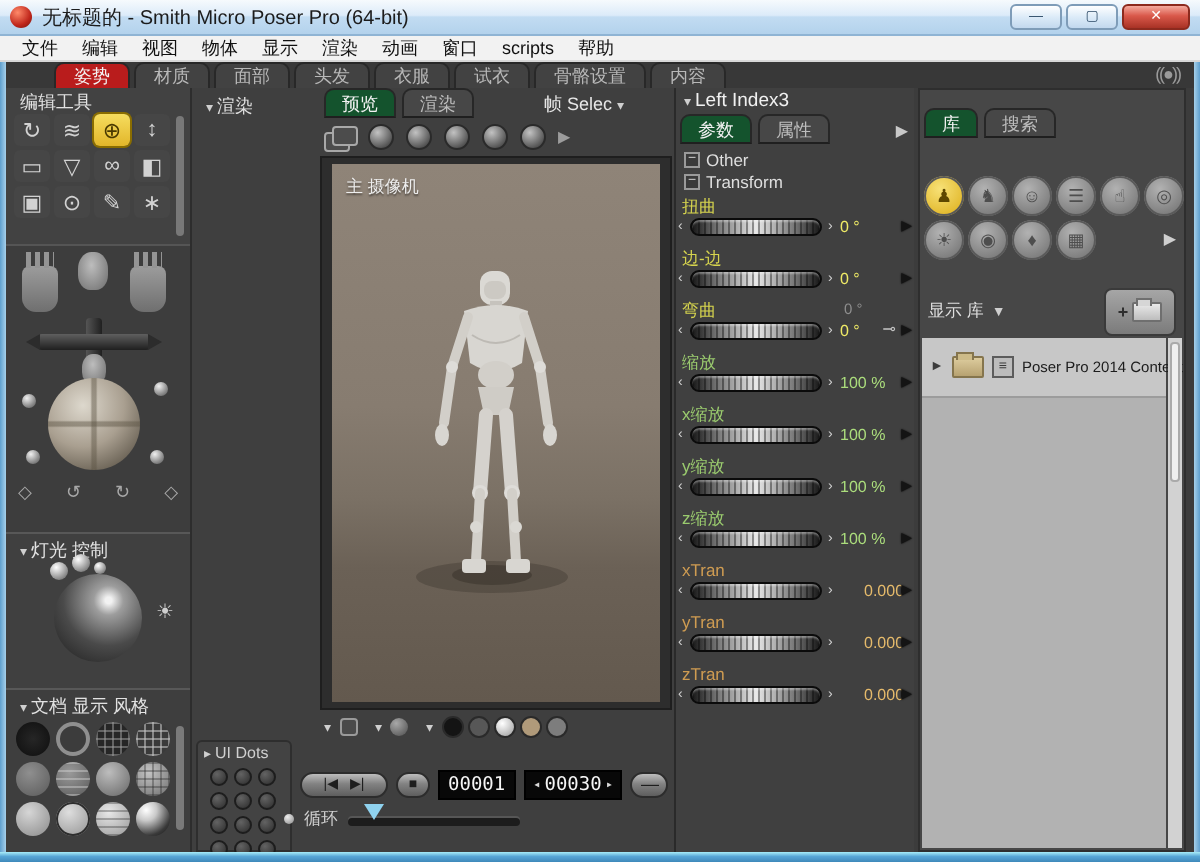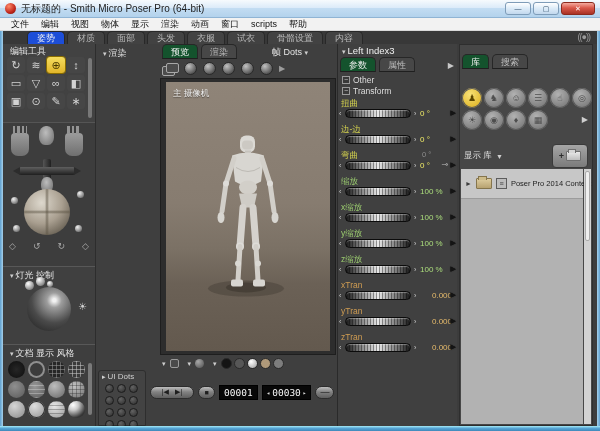--- a/index.html
+++ b/index.html
@@ -21,21 +21,21 @@
   .winbtn.close { width:34px; background:linear-gradient(#f5ab9f,#d9584a 45%,#a83225); color:#fff; border-color:#8c2a1e; }
 
   #menubar { position:absolute; top:18px; left:0; right:0; height:13px; background:#f2f2f2;
     border-bottom:1px solid #d8d8d8; display:flex; align-items:center; padding-left:5px; }
   .menu-item { font-size:9px; color:#111; padding:0 6px; line-height:12px; }
 
   #tabrow { position:absolute; top:31px; left:0; right:0; height:13px; background:#383838; }
   #roomtabs { position:absolute; left:27px; bottom:0; display:flex; gap:2px; }
   .room-tab { font-size:9px; color:#b8b8b8; background:#424242; border:1px solid #282828; border-bottom:none;
     border-radius:5px 5px 0 0; padding:0 9px; height:13px; line-height:12px; white-space:nowrap; }
-  .room-tab.active { background:#1d4ed8; color:#f4f4f4; }
+  .room-tab.active { background:#b91c1c; color:#f4f4f4; }
   #flyout { position:absolute; right:10px; top:0; font-size:9px; color:#9a9a9a; letter-spacing:-1px; line-height:13px; }
 
   #border-left { position:absolute; left:0; top:31px; bottom:0; width:3px; background:linear-gradient(90deg,#5e9fce,#a6d0ea); }
   #border-right { position:absolute; right:0; top:31px; bottom:0; width:3px; background:linear-gradient(90deg,#a6d0ea,#5e9fce); }
   #border-bottom { position:absolute; left:0; right:0; bottom:0; height:5px;
     background:linear-gradient(#a8ecf8,#57a6d6 45%,#3f88ba); }
 
   
   .sec-title { position:absolute; font-size:9px; color:#e2e2e2; white-space:nowrap; }
   .caret { font-size:7px; color:#cfcfcf; margin-right:2px; }
@@ -327,21 +327,21 @@
       <div id="style-scroll"></div>
     </div>
   </div>
 
   <div id="docpanel">
     <div id="doc-dd"><span class="caret">▾</span><span>渲染</span></div>
     <div id="doc-tabs">
         <div class="mini-tab active">预览</div>
         <div class="mini-tab">渲染</div>
       </div>
-    <div id="figsel"><span>帧</span> <span>Dots</span> <span class="caret">▾</span></div>
+    <div id="figsel"><span>帧</span> <span>Selec</span> <span class="caret">▾</span></div>
 
     <div id="doc-iconrow">
       <div class="stack-icon"></div>
       <span id="hdr-balls" style="display:flex;gap:6px">
           <span class="hdr-ball"></span>
           <span class="hdr-ball"></span>
           <span class="hdr-ball"></span>
           <span class="hdr-ball"></span>
           <span class="hdr-ball"></span>
         </span>
@@ -428,20 +428,30 @@
           <span>00001</span>
         </div>
       <div class="counter">
         <span class="cnt-arrow">◂</span>
         <span>00030</span>
         <span class="cnt-arrow">▸</span>
       </div>
       <div class="tbtn minus">—</div>
     </div>
 
+    <div id="transport2">
+      <span class="tiny-dot"></span>
+      <span class="t2label">循环</span>
+      <div id="timeline">
+        <div id="timeline-thumb"></div>
+      </div>
+      <span id="t2spacer"></span>
+      <span class="t2label">Skip 帧</span>
+      <span class="tiny-dot"></span>
+    </div>
   </div>
 
   <div id="params">
     <div id="param-head"><span class="caret">▾</span><span>Left Index3</span></div>
     <div id="param-tabs">
         <div class="mini-tab active">参数</div>
         <div class="mini-tab">属性</div>
       </div>
     <div id="param-more">▶</div>
     <div class="group-row" style="top:31px">

